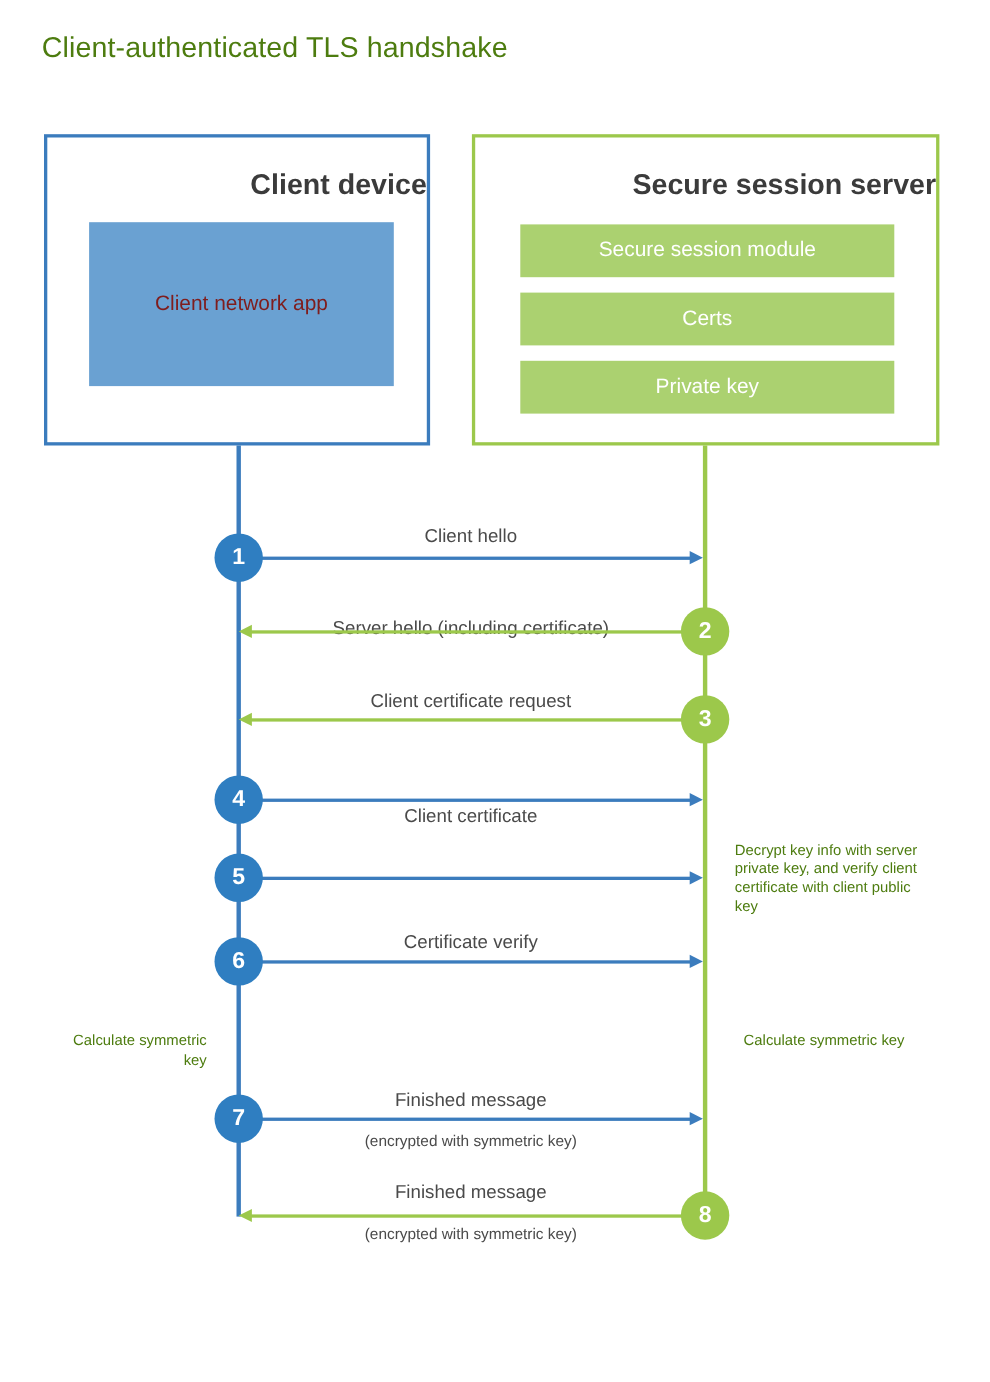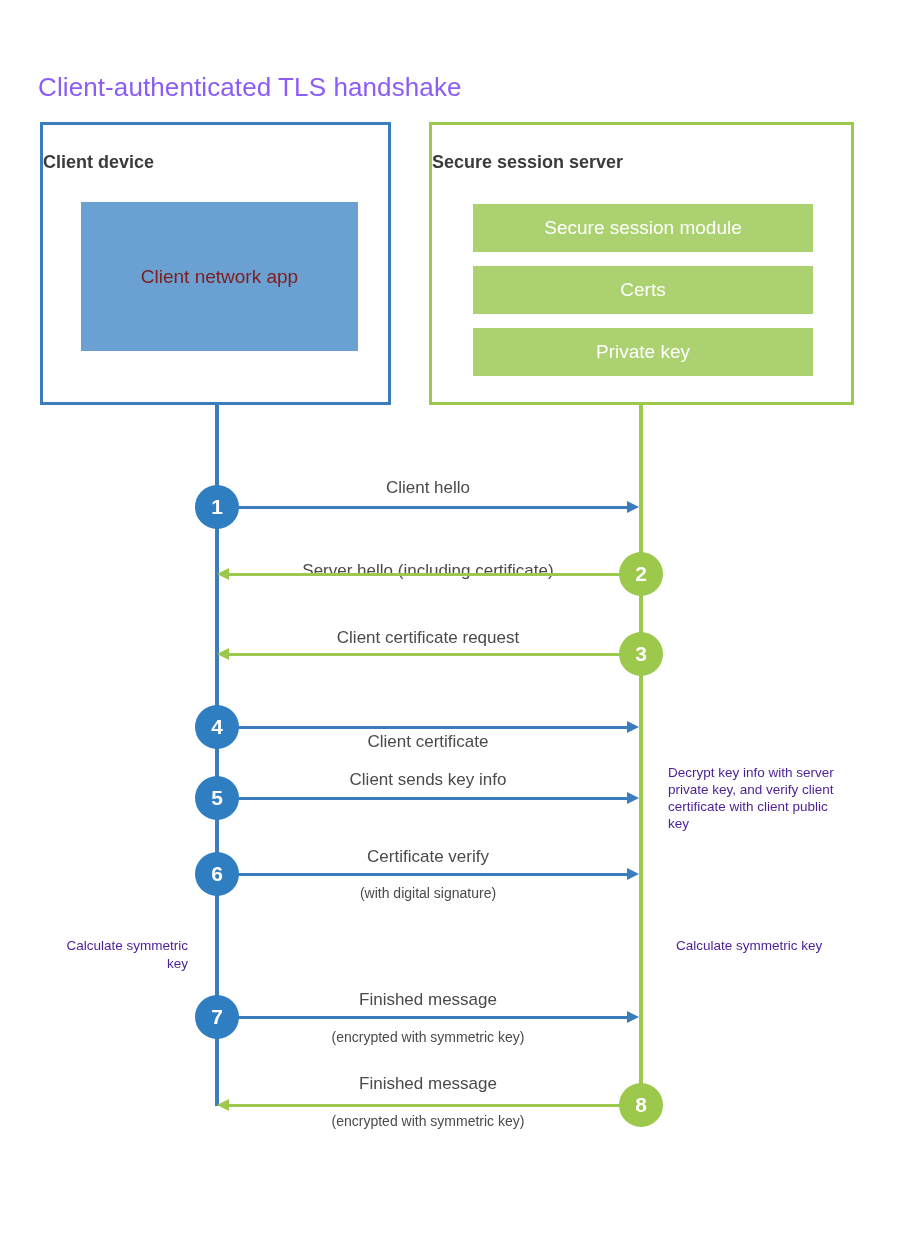--- a/index.html
+++ b/index.html
@@ -23,24 +23,23 @@
     height: 1256px;
   }
 
   
   #page-title {
     position: absolute;
     left: 38px;
     top: 28px;
     font-size: 26px;
     font-weight: 400;
-    color: #8b5cf6;
+    color: #4d7c0f;
     letter-spacing: 0.1px;
     white-space: nowrap;
-    margin-top: 44px;
   }
 
   
   .actor-box {
     position: absolute;
     background: #ffffff;
     box-sizing: border-box;
   }
   #client-box {
     left: 40px;
@@ -54,22 +53,22 @@
     top: 122px;
     width: 425px;
     height: 283px;
     border: 3px solid #9cc84b;
   }
   .actor-title {
     position: absolute;
     left: 0;
     top: 27px;
     width: 100%;
-    text-align: left;
-    font-size: 18px;
+    text-align: right;
+    font-size: 26px;
     font-weight: bold;
     color: #3b3b3b;
   }
 
   
   #client-app {
     position: absolute;
     left: 38px;
     top: 77px;
     width: 277px;
@@ -168,21 +167,21 @@
     color: #4a4a4a;
     text-align: center;
     white-space: nowrap;
   }
 
   
   .side-note {
     position: absolute;
     font-size: 13.5px;
     line-height: 17px;
-    color: #4c1d95;
+    color: #4d7c0f;
   }
   #note-decrypt {
     left: 668px;
     top: 764px;
     width: 180px;
     text-align: left;
   }
   #note-calc-client {
     left: 48px;
     top: 937px;
@@ -239,31 +238,29 @@
     <span class="arrow-head left"></span>
   </div>
   <div class="step-circle green" style="left:619px; top:632px;">3</div>
 
   <div class="msg-label" style="left:217px; top:732px; width:422px;">Client certificate</div>
   <div class="msg-arrow blue" style="left:217px; top:726px; width:411px;">
     <span class="arrow-head right"></span>
   </div>
   <div class="step-circle blue" style="left:195px; top:705px;">4</div>
 
-  <div class="msg-label" style="left:217px; top:770px; width:422px;">Client sends key info</div>
   <div class="msg-arrow blue" style="left:217px; top:797px; width:411px;">
     <span class="arrow-head right"></span>
   </div>
   <div class="step-circle blue" style="left:195px; top:776px;">5</div>
 
   <div class="msg-label" style="left:217px; top:847px; width:422px;">Certificate verify</div>
   <div class="msg-arrow blue" style="left:217px; top:873px; width:411px;">
     <span class="arrow-head right"></span>
   </div>
-  <div class="msg-sublabel" style="left:217px; top:885px; width:422px;">(with digital signature)</div>
   <div class="step-circle blue" style="left:195px; top:852px;">6</div>
 
   <div class="msg-label" style="left:217px; top:990px; width:422px;">Finished message</div>
   <div class="msg-arrow blue" style="left:217px; top:1016px; width:411px;">
     <span class="arrow-head right"></span>
   </div>
   <div class="msg-sublabel" style="left:217px; top:1029px; width:422px;">(encrypted with symmetric key)</div>
   <div class="step-circle blue" style="left:195px; top:995px;">7</div>
 
   <div class="msg-label" style="left:217px; top:1074px; width:422px;">Finished message</div>

